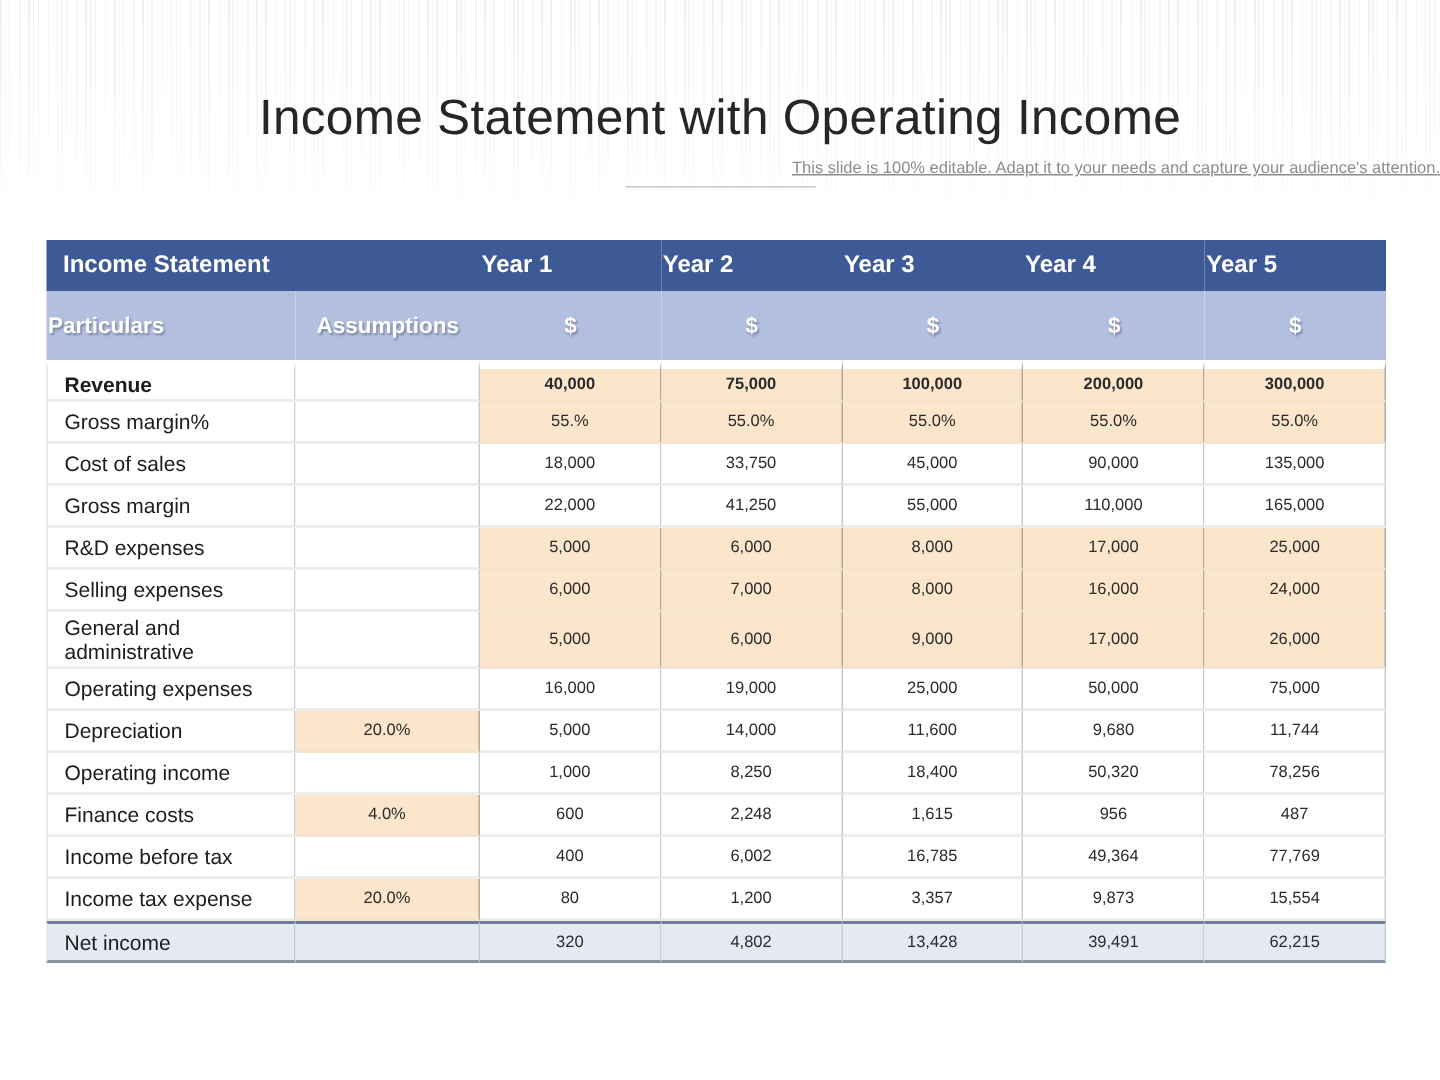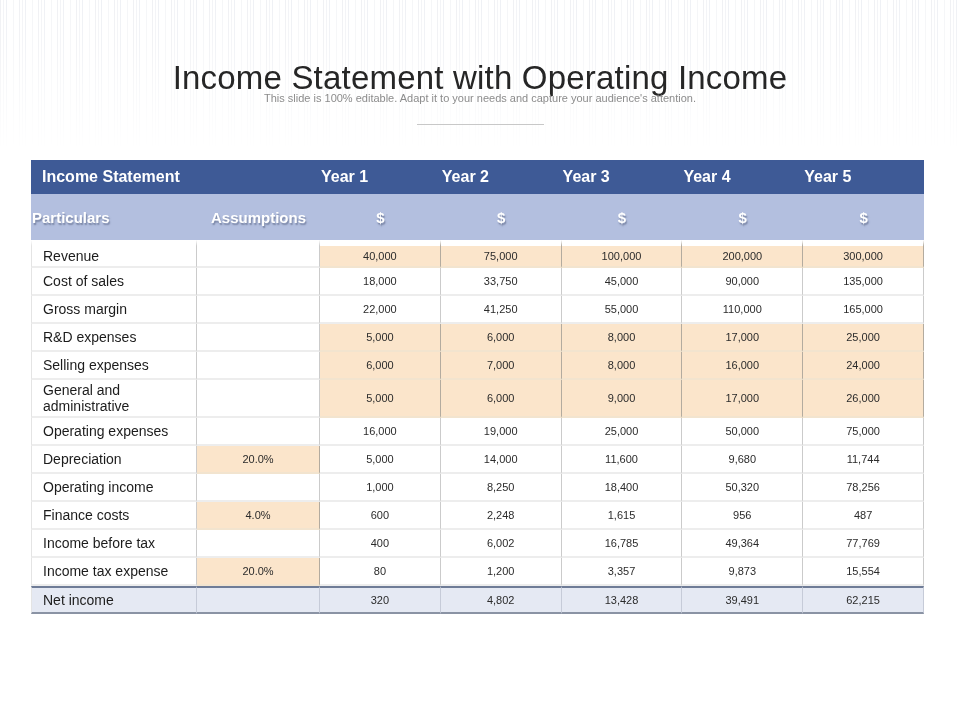--- a/index.html
+++ b/index.html
@@ -18,22 +18,22 @@
       #f4f5f7 13px 14px, transparent 14px 19px);
     -webkit-mask-image:linear-gradient(to bottom,rgba(0,0,0,.95) 0,rgba(0,0,0,.8) 45px,rgba(0,0,0,0) 150px);
             mask-image:linear-gradient(to bottom,rgba(0,0,0,.95) 0,rgba(0,0,0,.8) 45px,rgba(0,0,0,0) 150px);
   }
   .title{
     position:absolute;top:59px;left:0;width:100%;text-align:center;
     font-size:33px;font-weight:400;letter-spacing:.2px;margin:0;
     color:var(--title-color,#262626);
   }
   .subtitle{
-    position:absolute;top:92px;left:0;width:100%;text-align:center;
-    font-size:11px;margin:0;color:var(--subtitle-color,#8c8c8c);
+    position:absolute;top:106px;left:0;width:100%;text-align:right;
+    font-size:11px;margin:0;color:var(--subtitle-color,#8c8c8c);text-decoration:underline;
   }
   .divider{
     position:absolute;top:124px;left:417px;width:127px;height:0;
     border-top:1px solid #c8c8c8;
   }
   .table-wrap{position:absolute;top:160px;left:31px;width:859px;}
   table{width:100%;border-collapse:separate;border-spacing:0;table-layout:fixed;}
   th,td{box-sizing:border-box;overflow:hidden;white-space:normal;}
   
   .h1{
@@ -49,21 +49,21 @@
     text-shadow:1px 1.5px 1.5px rgba(82,94,125,.6);
   }
   .h2.left{text-align:left;padding-left:1px;}
   .h2.center{text-align:center;}
   
   tbody td{
     height:28px;background:#ffffff;
     border-bottom:2px solid #ededed;border-right:1px solid #cbcbcb;
     font-size:11px;color:#2b2b2b;text-align:center;
   }
-  tbody tr:first-child td{border-top:6px solid #ffffff;}
+  tbody tr:first-child td{border-top:6px solid #ffffff;font-weight:bold;}
   td.label-cell{
     text-align:left;padding-left:11px;padding-right:6px;
     font-size:14px;color:#1c1c1c;line-height:1.15;
     border-left:1px solid #e4e4e4;
   }
   td.input{
     background:var(--input-peach,#FBE5CB);
     border-bottom-color:#f2e4cf;border-right-color:#b3ab9f;margin-top:40px;
   }
   tr.tall td{height:38px;}
@@ -117,20 +117,29 @@
         <tr>
           <td class="label-cell">Revenue</td>
           <td class="assumption-cell"></td>
           <td class="value-cell input">40,000</td>
           <td class="value-cell input">75,000</td>
           <td class="value-cell input">100,000</td>
           <td class="value-cell input">200,000</td>
           <td class="value-cell input">300,000</td>
         </tr>
         <tr>
+          <td class="label-cell">Gross margin%</td>
+          <td class="assumption-cell"></td>
+          <td class="value-cell input">55.%</td>
+          <td class="value-cell input">55.0%</td>
+          <td class="value-cell input">55.0%</td>
+          <td class="value-cell input">55.0%</td>
+          <td class="value-cell input">55.0%</td>
+        </tr>
+        <tr>
           <td class="label-cell">Cost of sales</td>
           <td class="assumption-cell"></td>
           <td class="value-cell">18,000</td>
           <td class="value-cell">33,750</td>
           <td class="value-cell">45,000</td>
           <td class="value-cell">90,000</td>
           <td class="value-cell">135,000</td>
         </tr>
         <tr>
           <td class="label-cell">Gross margin</td>

